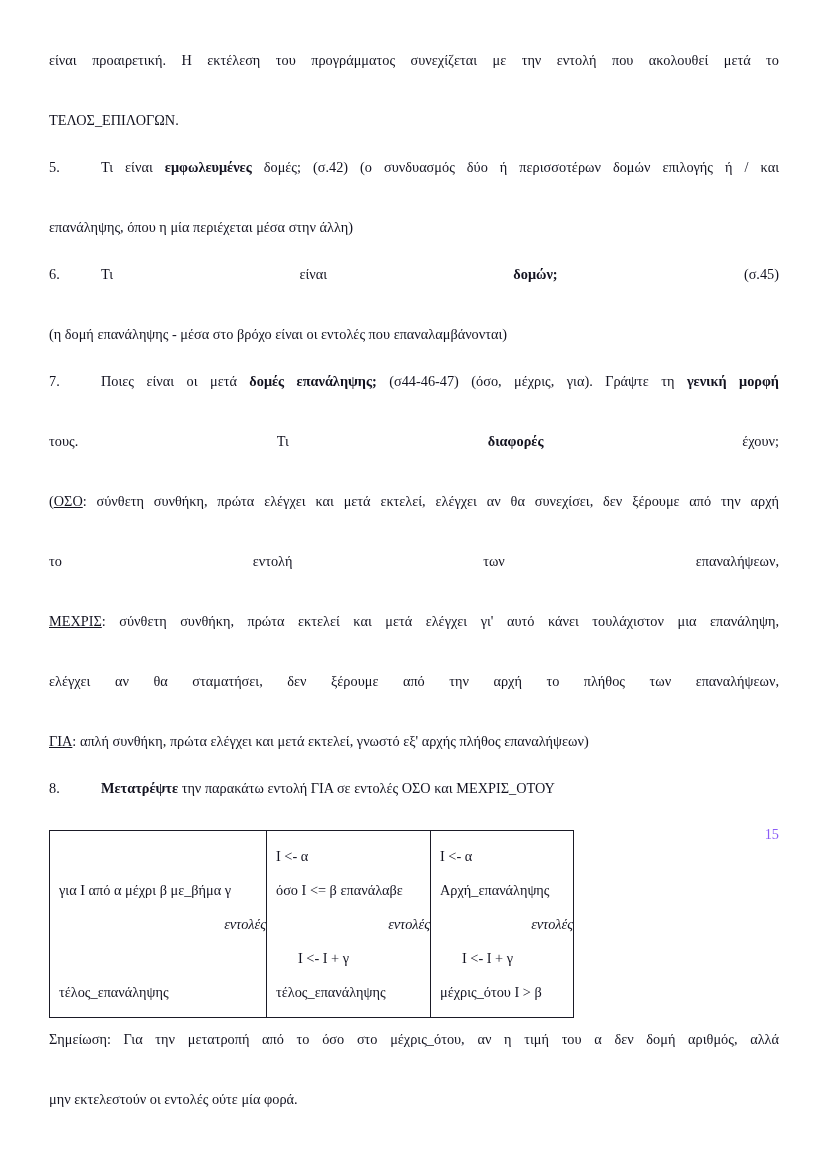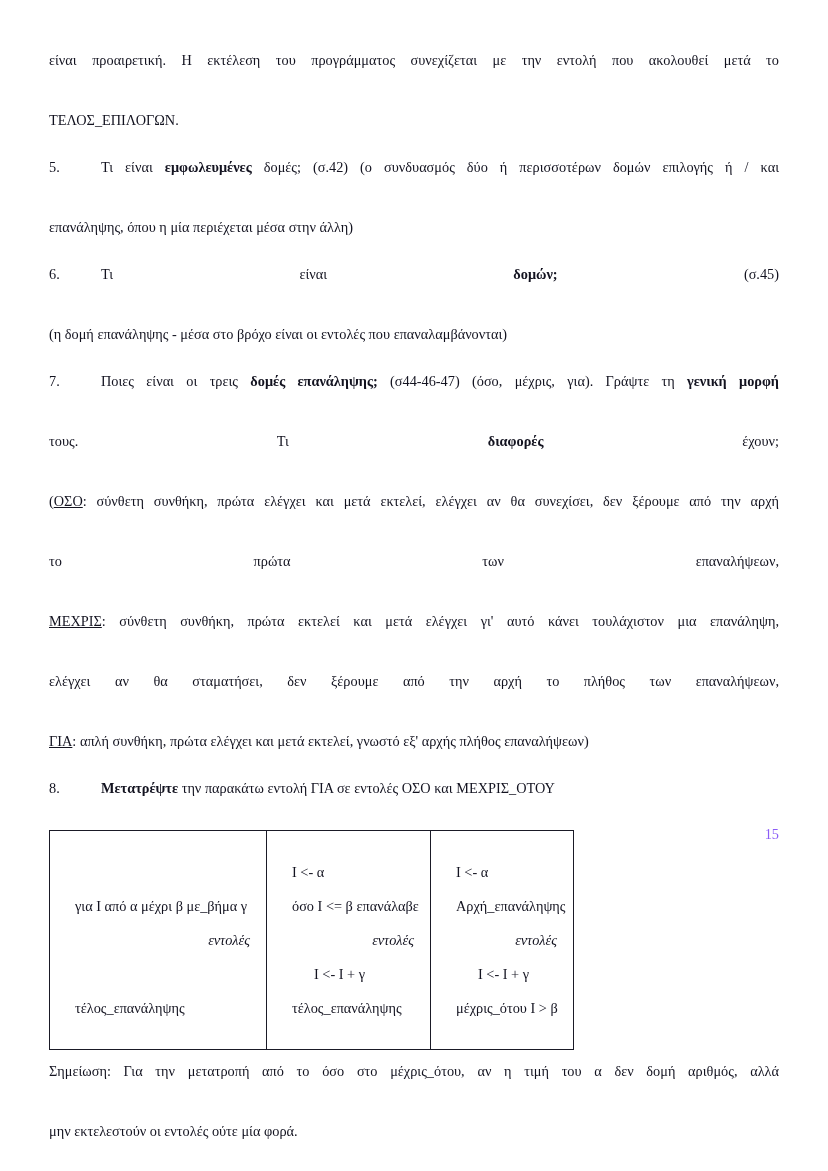--- a/index.html
+++ b/index.html
@@ -48,21 +48,21 @@
   
   .code-table {
     border-collapse: collapse;
     width: 524px;
     margin-top: 27px;
     table-layout: fixed;
   }
   .code-table td {
     border: 1px solid #1a1a26;
     vertical-align: top;
-    padding: 16px;
+    padding: 0;
     font-size: 14.3px;
     line-height: 1;
     color: #131320;
   }
   .col-a { width: 217px; margin-top: 48px; }
   .col-b { width: 164px; }
   .col-c { width: 143px; }
   .cell-inner {
     padding: 8px 0 8px 9px;
   }
@@ -99,27 +99,27 @@
     <span class="stretch" style="display:block;"><span class="num">5.</span><span>Τι είναι </span><b>εμφωλευμένες</b><span> δομές; (σ.42) (ο συνδυασμός δύο ή περισσοτέρων δομών επιλογής ή / και</span></span>
     <span style="display:block;">επανάληψης, όπου η μία περιέχεται μέσα στην άλλη)</span>
   </p>
 
   <p class="para spaced">
     <span class="stretch" style="display:block;"><span class="num">6.</span><span>Τι</span> <span>είναι</span> <b>δομών;</b> <span>(σ.45)</span></span>
     <span style="display:block;">(η δομή επανάληψης - μέσα στο βρόχο είναι οι εντολές που επαναλαμβάνονται)</span>
   </p>
 
   <p class="para spaced">
-    <span class="stretch" style="display:block;"><span class="num">7.</span><span>Ποιες είναι οι τρεις </span><b>δομές επανάληψης;</b><span> (σ44-46-47) (όσο, μέχρις, για). Γράψτε τη </span><b>γενική μορφή</b></span>
+    <span class="stretch" style="display:block;"><span class="num">7.</span><span>Ποιες είναι οι μετά </span><b>δομές επανάληψης;</b><span> (σ44-46-47) (όσο, μέχρις, για). Γράψτε τη </span><b>γενική μορφή</b></span>
 
     <span class="stretch" style="display:block;"><span>τους.</span> <span>Τι</span> <b>διαφορές</b> <span>έχουν;</span></span>
 
     <span class="stretch" style="display:block;"><span>(</span><u>ΟΣΟ</u><span>: σύνθετη συνθήκη, πρώτα ελέγχει και μετά εκτελεί, ελέγχει αν θα συνεχίσει, δεν ξέρουμε από την αρχή</span></span>
 
-    <span class="stretch" style="display:block;"><span>το</span> <span>πρώτα</span> <span>των</span> <span>επαναλήψεων,</span></span>
+    <span class="stretch" style="display:block;"><span>το</span> <span>εντολή</span> <span>των</span> <span>επαναλήψεων,</span></span>
 
     <span class="stretch" style="display:block;"><u>ΜΕΧΡΙΣ</u><span>:  σύνθετη συνθήκη, πρώτα εκτελεί και μετά ελέγχει γι' αυτό κάνει τουλάχιστον μια επανάληψη,</span></span>
 
     <span class="stretch" style="display:block;">ελέγχει αν θα σταματήσει, δεν ξέρουμε από την αρχή το πλήθος των επαναλήψεων,</span>
 
     <span style="display:block;"><u>ΓΙΑ</u><span>: απλή συνθήκη, πρώτα ελέγχει και μετά εκτελεί, γνωστό εξ' αρχής πλήθος επαναλήψεων)</span></span>
   </p>
 
   <p class="para spaced">
     <span style="display:block;"><span class="num">8.</span><b>Μετατρέψτε</b><span> την παρακάτω εντολή ΓΙΑ σε εντολές ΟΣΟ και ΜΕΧΡΙΣ_ΟΤΟΥ</span></span>

